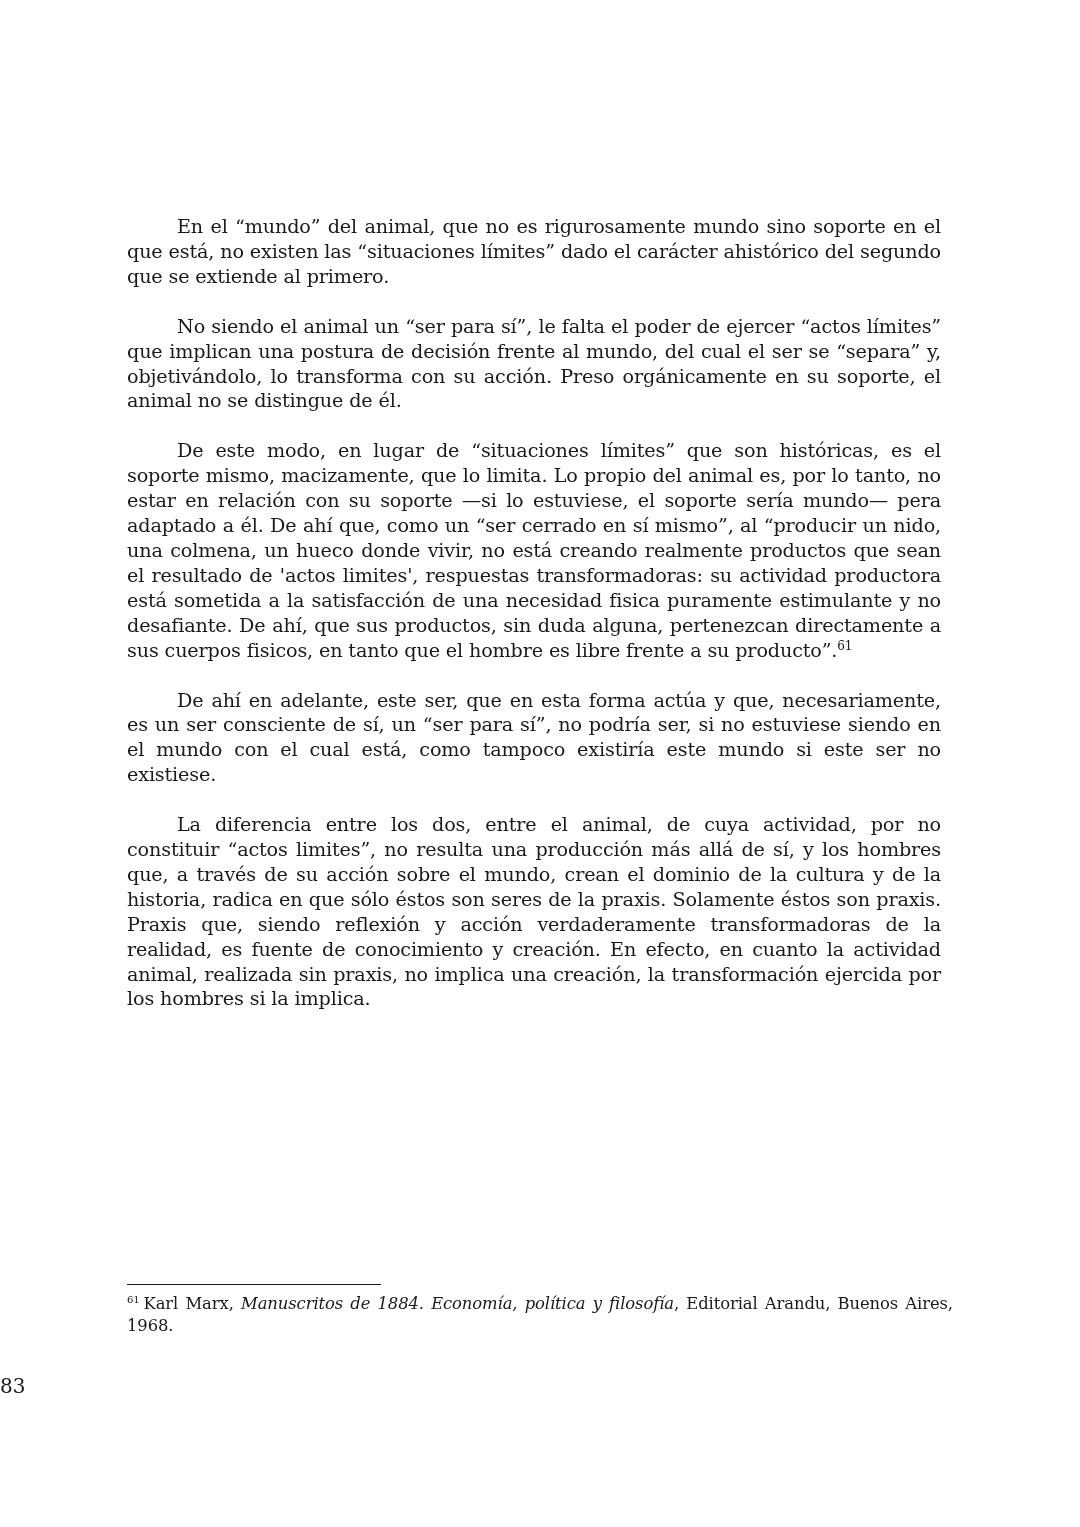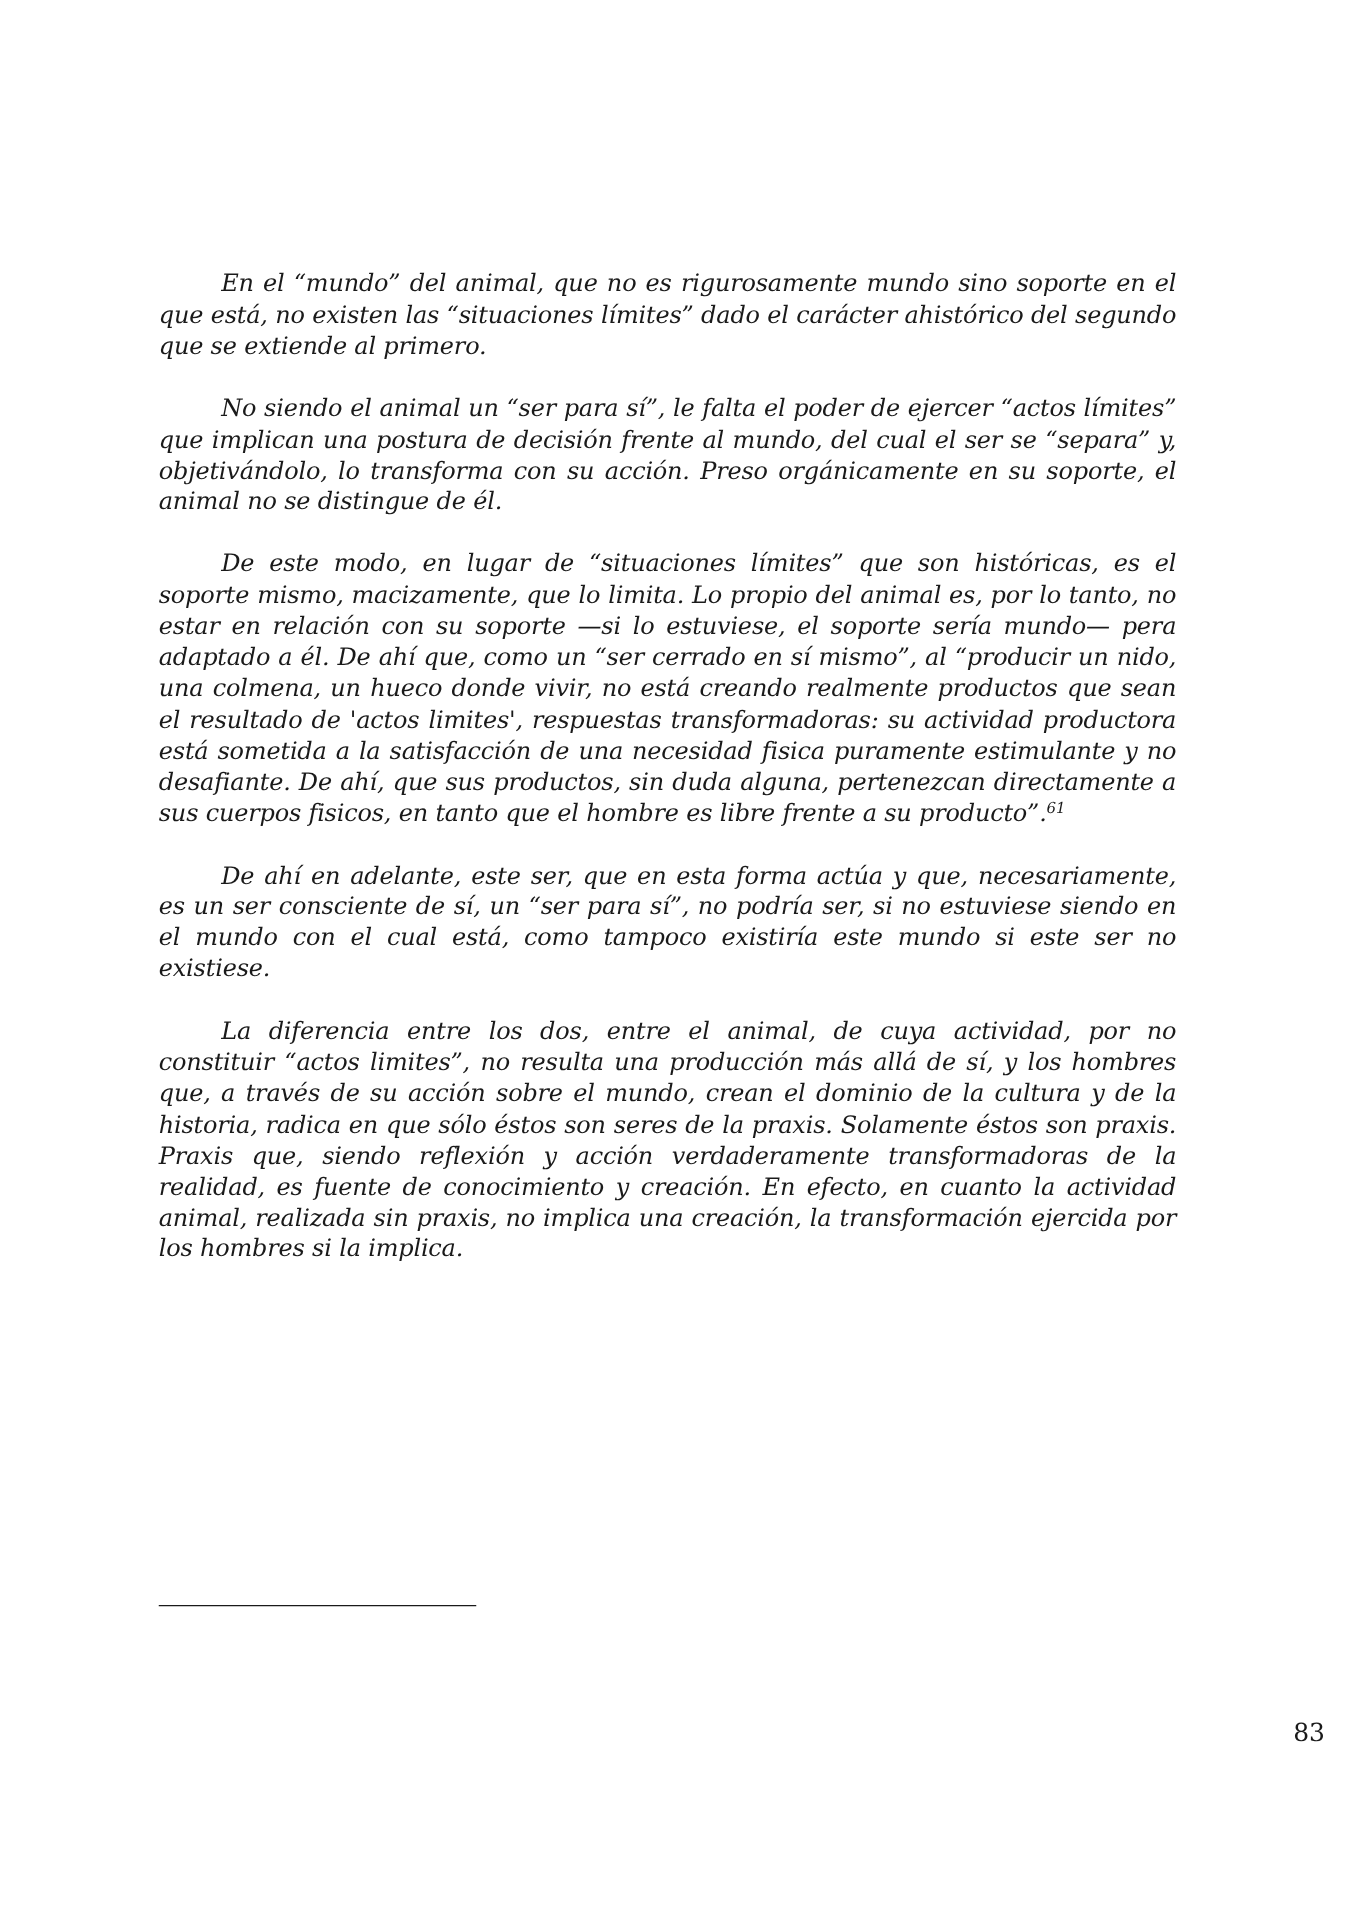--- a/index.html
+++ b/index.html
@@ -30,21 +30,20 @@
       width: 826px;
     }
     .para {
       margin: 0 12px 25px 0;
       font-size: 19.2px;
       line-height: 24.9px;
       text-align: justify;
       text-indent: 50px;
       letter-spacing: -0.15px;
       hyphens: none;
-      font-style: italic;
     }
     .para sup {
       font-size: 12px;
       line-height: 0;
       vertical-align: 7px;
     }
     .footnote-rule {
       position: absolute;
       left: 127px;
       top: 1284px;
@@ -69,34 +68,35 @@
       margin-right: 4px;
     }
     .footnote em {
       font-style: italic;
     }
     .page-number {
       position: absolute;
       left: 0;
       top: 1373px;
       width: 1060px;
-      text-align: right;
+      text-align: left;
       font-size: 20px;
       line-height: 26px;
     }
   </style>
 </head>
 <body>
 
 <div class="page">
   <div class="body-text">
     <p class="para"><span>En el “mundo” del animal, que no es rigurosamente mundo sino soporte en el que está, no existen las “situaciones límites” dado el carácter ahistórico del segundo que se extiende al primero.</span></p>
     <p class="para"><span>No siendo el animal un “ser para sí”, le falta el poder de ejercer “actos límites” que implican una postura de decisión frente al mundo, del cual el ser se “separa” y, objetivándolo, lo transforma con su acción. Preso orgánicamente en su soporte, el animal no se distingue de él.</span></p>
     <p class="para"><span>De este modo, en lugar de “situaciones límites” que son históricas, es el soporte mismo, macizamente, que lo limita. Lo propio del animal es, por lo tanto, no estar en relación con su soporte —si lo estuviese, el soporte sería mundo— pera adaptado a él. De ahí que, como un “ser cerrado en sí mismo”, al “producir un nido, una colmena, un hueco donde vivir, no está creando realmente productos que sean el resultado de 'actos limites', respuestas transformadoras: su actividad productora está sometida a la satisfacción de una necesidad fisica puramente estimulante y no desafiante. De ahí, que sus productos, sin duda alguna, pertenezcan directamente a sus cuerpos fisicos, en tanto que el hombre es libre frente a su producto”.</span><sup>61</sup></p>
     <p class="para"><span>De ahí en adelante, este ser, que en esta forma actúa y que, necesariamente, es un ser consciente de sí, un “ser para sí”, no podría ser, si no estuviese siendo en el mundo con el cual está, como tampoco existiría este mundo si este ser no existiese.</span></p>
     <p class="para"><span>La diferencia entre los dos, entre el animal, de cuya actividad, por no constituir “actos limites”, no resulta una producción más allá de sí, y los hombres que, a través de su acción sobre el mundo, crean el dominio de la cultura y de la historia, radica en que sólo éstos son seres de la praxis. Solamente éstos son praxis. Praxis que, siendo reflexión y acción verdaderamente transformadoras de la realidad, es fuente de conocimiento y creación. En efecto, en cuanto la actividad animal, realizada sin praxis, no implica una creación, la transformación ejercida por los hombres si la implica.</span></p>
   </div>
 
   <div class="footnote-rule"></div>
 
+  <div class="footnote"><sup>61</sup><span>Karl Marx, </span><em>Manuscritos de 1884. Economía, política y filosofía</em><span>, Editorial Arandu, Buenos Aires, 1968.</span></div>
 
   <div class="page-number">83</div>
 </div>
 
 </body></html>

